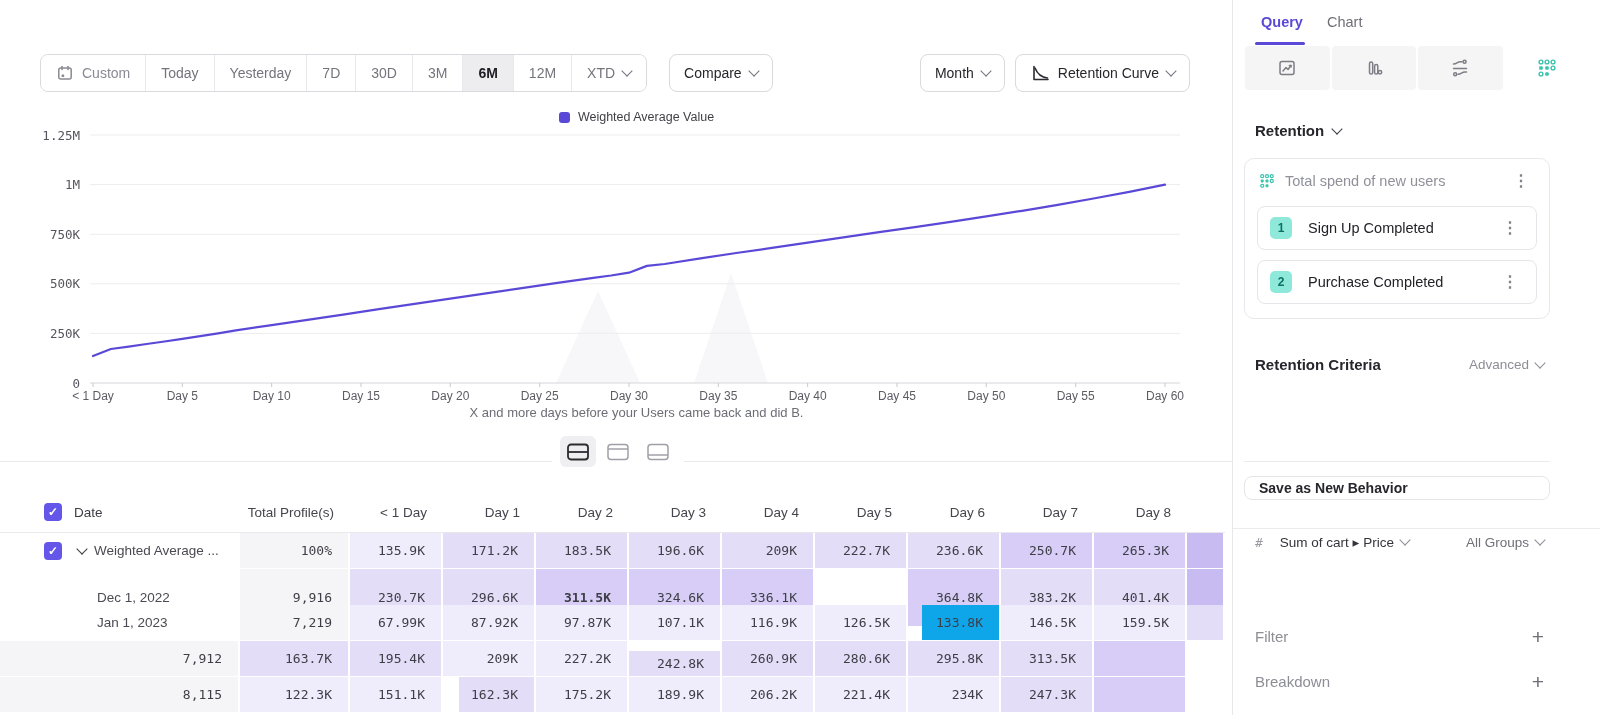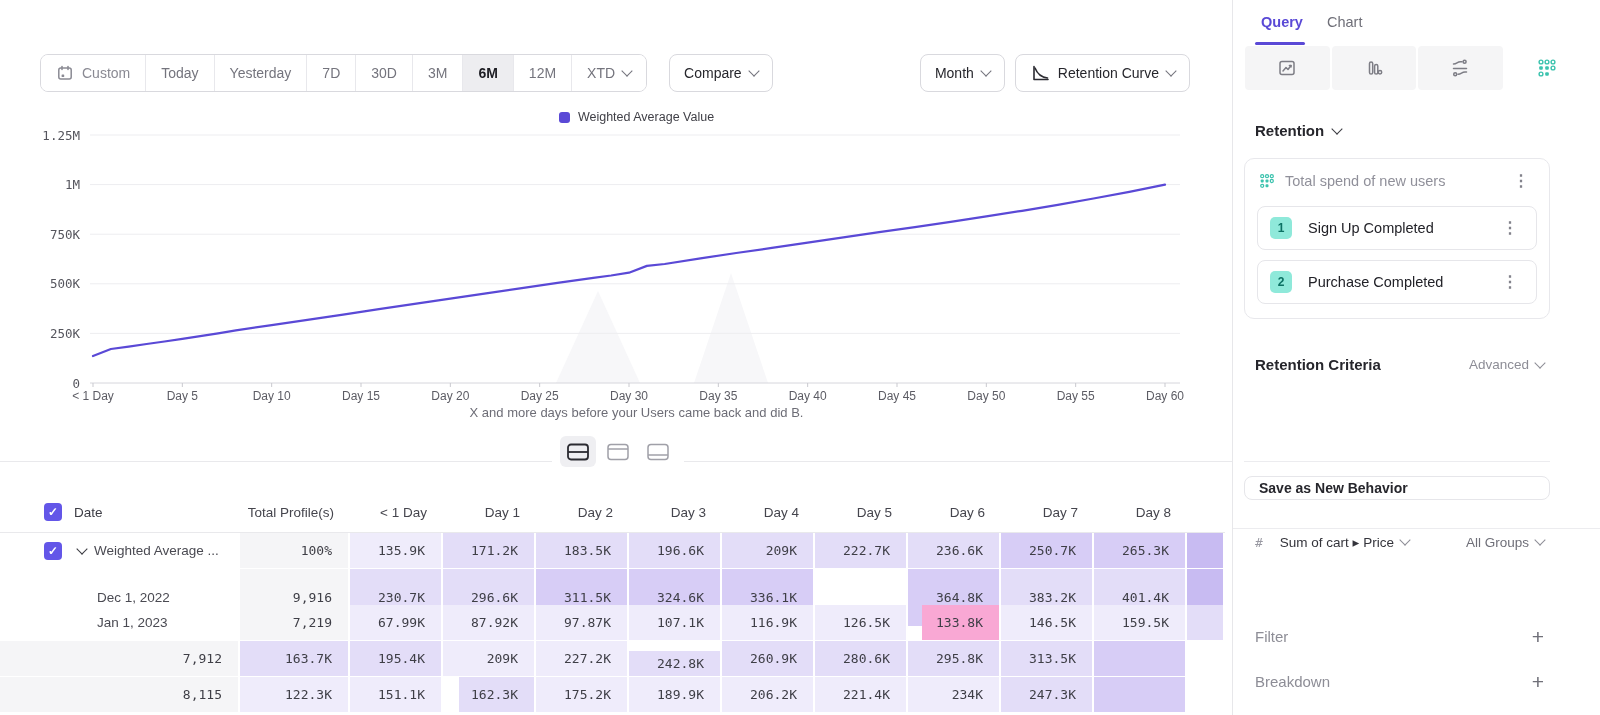--- a/index.html
+++ b/index.html
@@ -274,41 +274,41 @@
           <div class="dcell num" style="background: rgb(215, 205, 246);">265.3K</div>
           <div class="dcell" style="background: rgb(200, 187, 242);"></div>
         </div>
         <div class="trow">
           <div class="dcell datecell">
             <span class="rowlabel dateind">Dec 1, 2022</span>
           </div>
           <div class="dcell num totalcol" style="background: rgb(245, 245, 247);">9,916</div>
           <div class="dcell num" style="background: rgb(227, 221, 248);">230.7K</div>
           <div class="dcell num" style="background: rgb(227, 221, 248);">296.6K</div>
-          <div class="dcell num" style="background: rgb(215, 205, 246);">311.5K</div>
+          <div class="dcell num" style="background: rgb(215, 205, 246); font-weight: bold;">311.5K</div>
           <div class="dcell num" style="background: rgb(215, 205, 246);">324.6K</div>
           <div class="dcell num" style="background: rgb(215, 205, 246);">336.1K</div>
           <div class="dcell num" style="background: rgb(215, 205, 246); margin-top: 42px;">348.5K</div>
           <div class="dcell num" style="background: rgb(215, 205, 246);">364.8K</div>
           <div class="dcell num" style="background: rgb(227, 221, 248);">383.2K</div>
           <div class="dcell num" style="background: rgb(227, 221, 248);">401.4K</div>
           <div class="dcell" style="background: rgb(200, 187, 242);"></div>
         </div>
         <div class="trow">
           <div class="dcell datecell">
             <span class="rowlabel dateind">Jan 1, 2023</span>
           </div>
           <div class="dcell num totalcol" style="background: rgb(245, 245, 247);">7,219</div>
           <div class="dcell num" style="background: rgb(239, 236, 251);">67.99K</div>
           <div class="dcell num" style="background: rgb(239, 236, 251);">87.92K</div>
           <div class="dcell num" style="background: rgb(239, 236, 251);">97.87K</div>
           <div class="dcell num" style="background: rgb(239, 236, 251);">107.1K</div>
           <div class="dcell num" style="background: rgb(239, 236, 251);">116.9K</div>
           <div class="dcell num" style="background: rgb(239, 236, 251);">126.5K</div>
-          <div class="dcell num" style="background: #f9a8d4; margin-left: 14px;">133.8K</div>
+          <div class="dcell num" style="background: #0ea5e9; margin-left: 14px;">133.8K</div>
           <div class="dcell num" style="background: rgb(239, 236, 251);">146.5K</div>
           <div class="dcell num" style="background: rgb(239, 236, 251);">159.5K</div>
           <div class="dcell" style="background: rgb(227, 221, 248);"></div>
         </div>
         <div class="trow">
           <div class="dcell num totalcol" style="background: rgb(245, 245, 247);">7,912</div>
           <div class="dcell num" style="background: rgb(227, 221, 248);">163.7K</div>
           <div class="dcell num" style="background: rgb(227, 221, 248);">195.4K</div>
           <div class="dcell num" style="background: rgb(239, 236, 251);">209K</div>
           <div class="dcell num" style="background: rgb(239, 236, 251);">227.2K</div>

